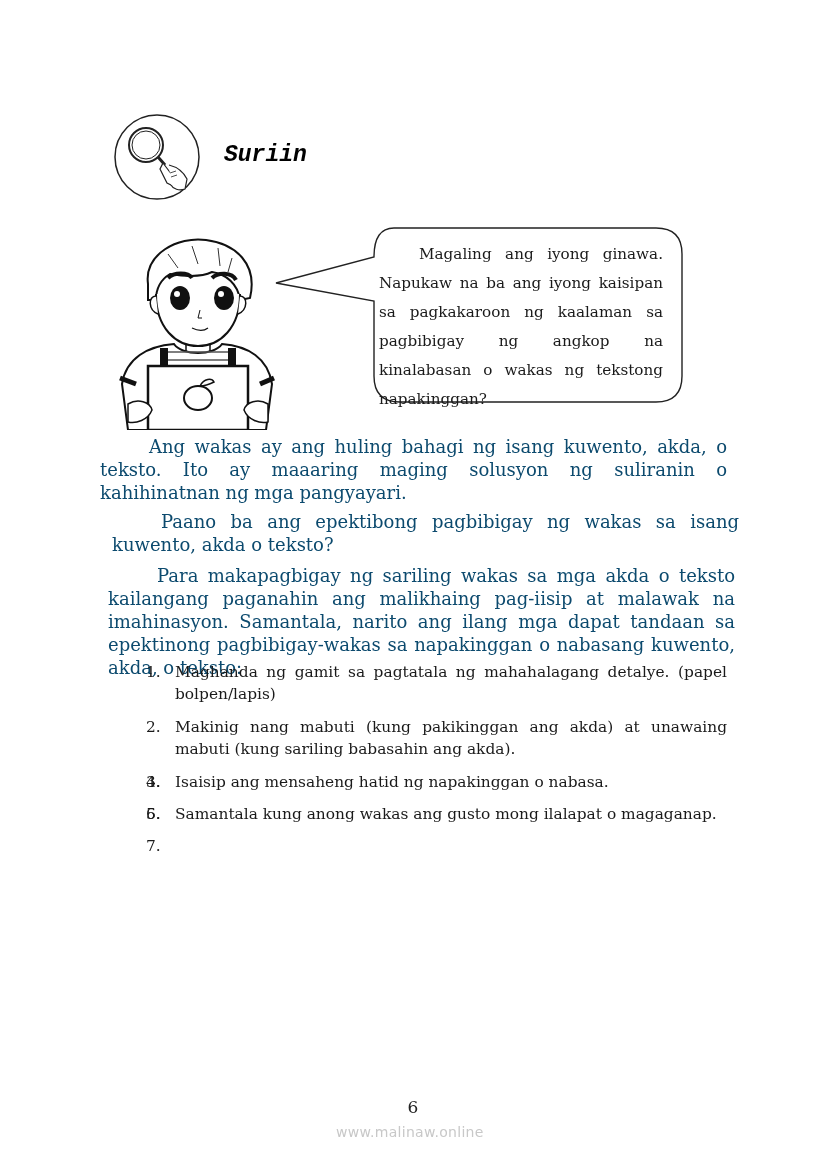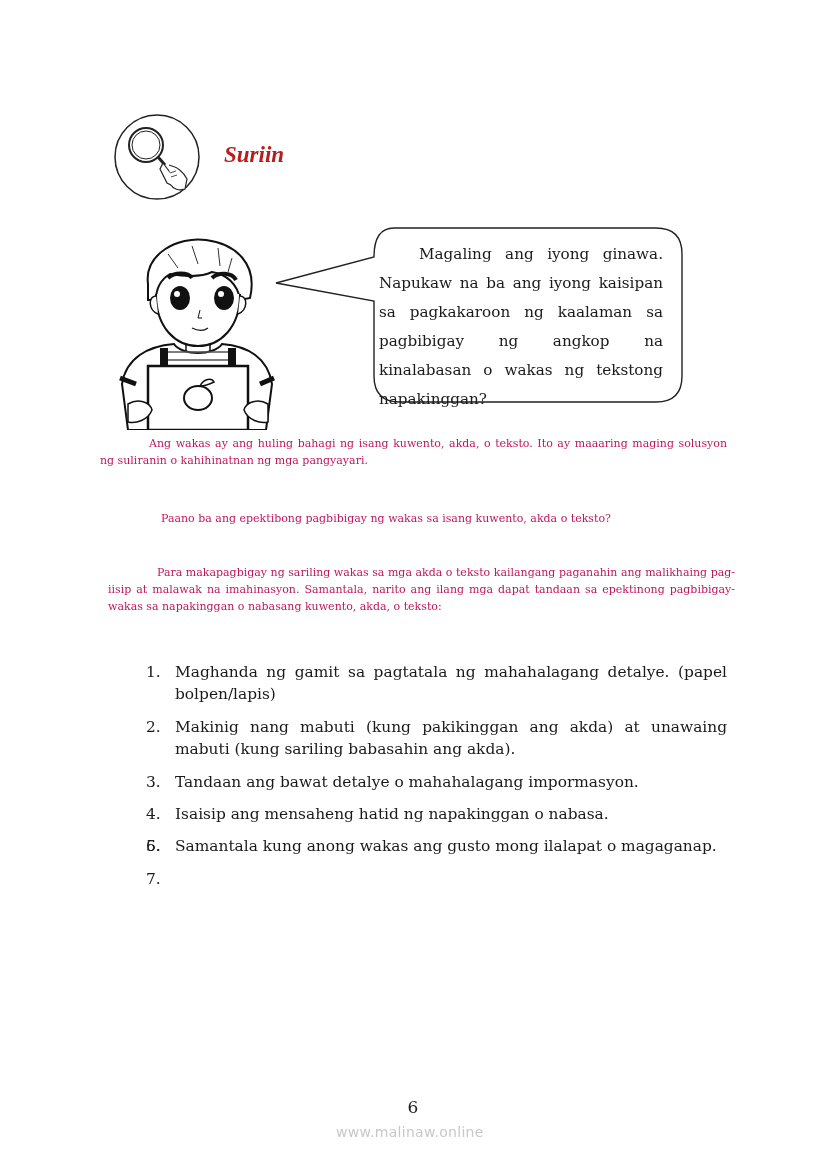--- a/index.html
+++ b/index.html
@@ -4,35 +4,35 @@
   <style>
     html, body { margin: 0; padding: 0; background: #ffffff; }
     body {
       width: 826px; height: 1169px; position: relative; overflow: hidden;
       font-family: "DejaVu Serif", "Liberation Serif", serif;
       color: #1a1a1a;
     }
     .abs { position: absolute; }
     .header-icon { left: 113px; top: 113px; width: 88px; height: 88px; }
     .section-title {
-      left: 224px; top: 142px; font-family: Liberation Serif, serif;
-      font-weight: bold; font-style: italic; font-size: 23px; color: #b91c1c;
+      left: 224px; top: 142px; font-family: Liberation Mono, monospace;
+      font-weight: bold; font-style: italic; font-size: 23px; color: #000000;
     }
     .boy { left: 108px; top: 234px; width: 170px; height: 196px; }
     .bubble-svg { left: 270px; top: 222px; width: 420px; height: 190px; }
     .bubble-text {
       left: 379px; top: 240px; width: 284px;
       font-family: "DejaVu Serif", serif; font-size: 15.2px; line-height: 29px;
       text-align: justify; text-align-last: left; color: #1a1a1a;
     }
     .bubble-text .indent { display: inline-block; width: 40px; }
     .body-text {
       left: 100px; width: 627px;
-      font-family: "DejaVu Serif", serif; font-size: 11px; line-height: 17px;
-      text-align: justify; color: #be185d;
+      font-family: "DejaVu Serif", serif; font-size: 18px; line-height: 23px;
+      text-align: justify; color: #0c4a6e;
     }
     .body-text p { margin: 0; text-indent: 49px; }
     .p1 { top: 435px; }
     .p2 { top: 510px; margin-left: 12px; }
     .p3 { top: 564px; margin-left: 8px; }
     ol.steps {
       left: 146px; top: 661px; width: 581px; margin: 0; padding: 0; list-style: none;
       font-family: "DejaVu Serif", serif; font-size: 15.4px; line-height: 22.4px;
       color: #1a1a1a;
     }
@@ -125,21 +125,21 @@
 <div class="abs body-text p2">
   <p>Paano ba ang epektibong pagbibigay ng wakas sa isang kuwento, akda o teksto?</p>
 </div>
 <div class="abs body-text p3">
   <p>Para makapagbigay ng sariling wakas sa mga akda o teksto kailangang paganahin ang malikhaing pag-iisip at malawak na imahinasyon. Samantala, narito ang ilang mga dapat tandaan sa epektinong pagbibigay-wakas sa napakinggan o nabasang kuwento, akda, o teksto:</p>
 </div>
 
 <ol class="abs steps">
   <li><span class="num">1.</span><span>Maghanda ng gamit sa pagtatala ng mahahalagang detalye. (papel bolpen/lapis)</span></li>
   <li><span class="num">2.</span><span>Makinig nang mabuti (kung pakikinggan ang akda) at unawaing mabuti (kung sariling babasahin ang akda).</span></li>
-  <li><span class="num">3.</span><span>Tandaan ang bawat detalye o mahahalagang impormasyon.</span></li>
+  <li><span class="num">3.</span></li>
   <li><span class="num">4.</span><span>Isaisip ang mensaheng hatid ng napakinggan o nabasa.</span></li>
   <li><span class="num">5.</span></li>
   <li><span class="num">6.</span><span>Samantala kung anong wakas ang gusto mong ilalapat o magaganap.</span></li>
   <li><span class="num">7.</span></li>
 </ol>
 
 <div class="abs page-num">6</div>
 <div class="abs watermark">www.malinaw.online</div>
 <div class="abs module-label">CO_Q2_Filipino 6_ Module 3</div>
 

